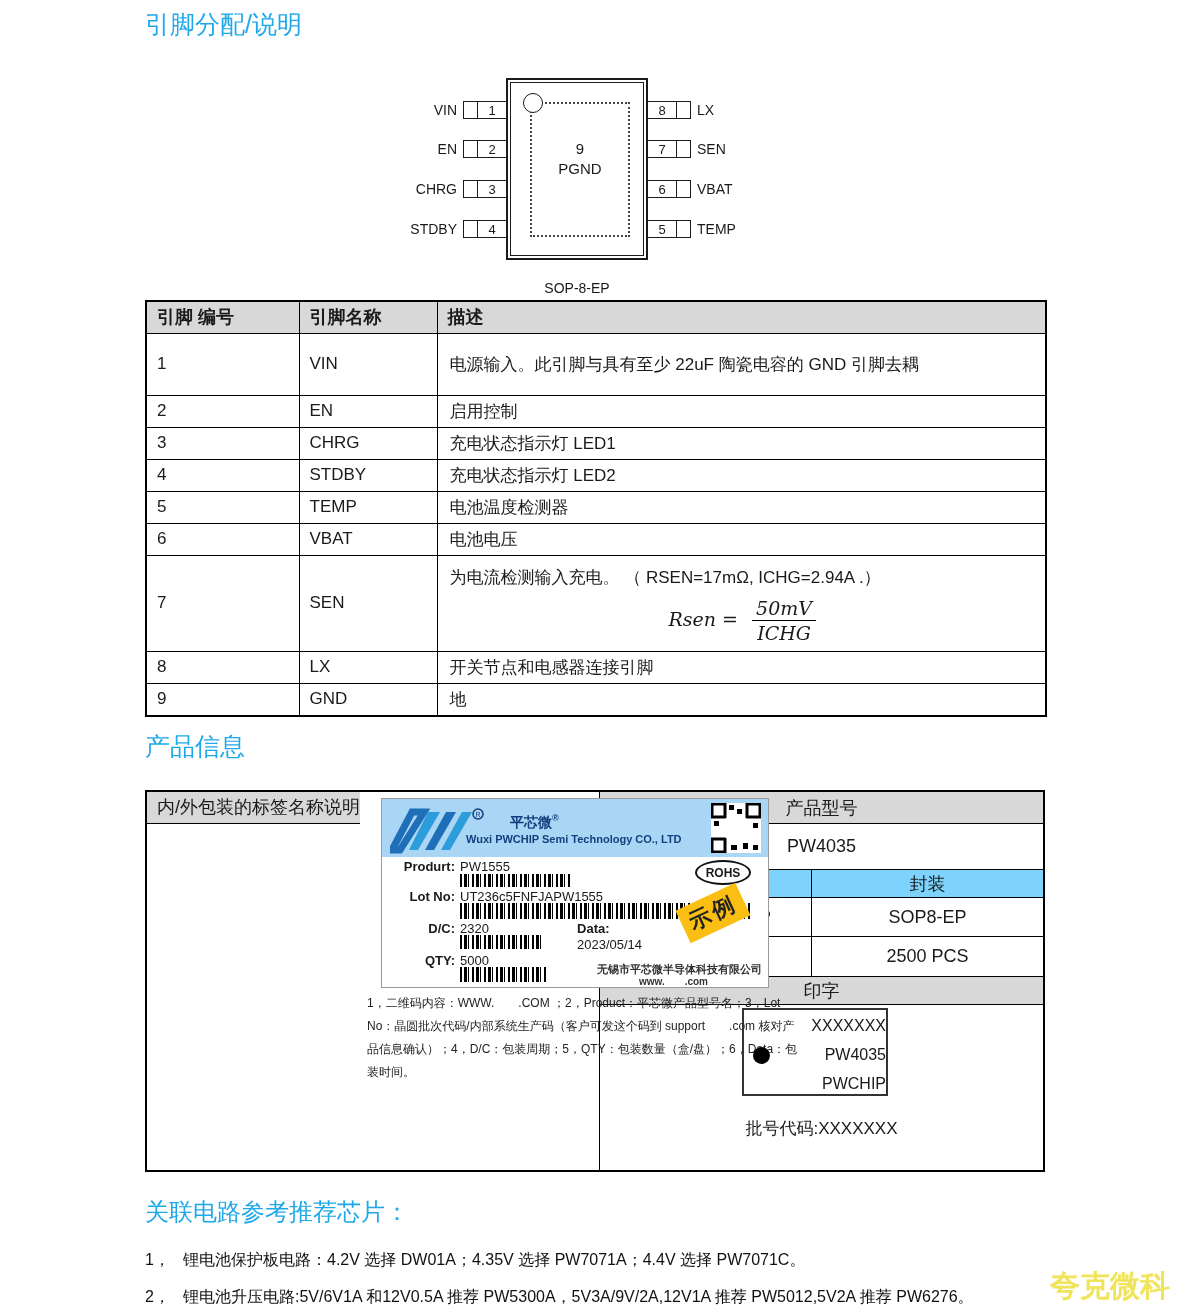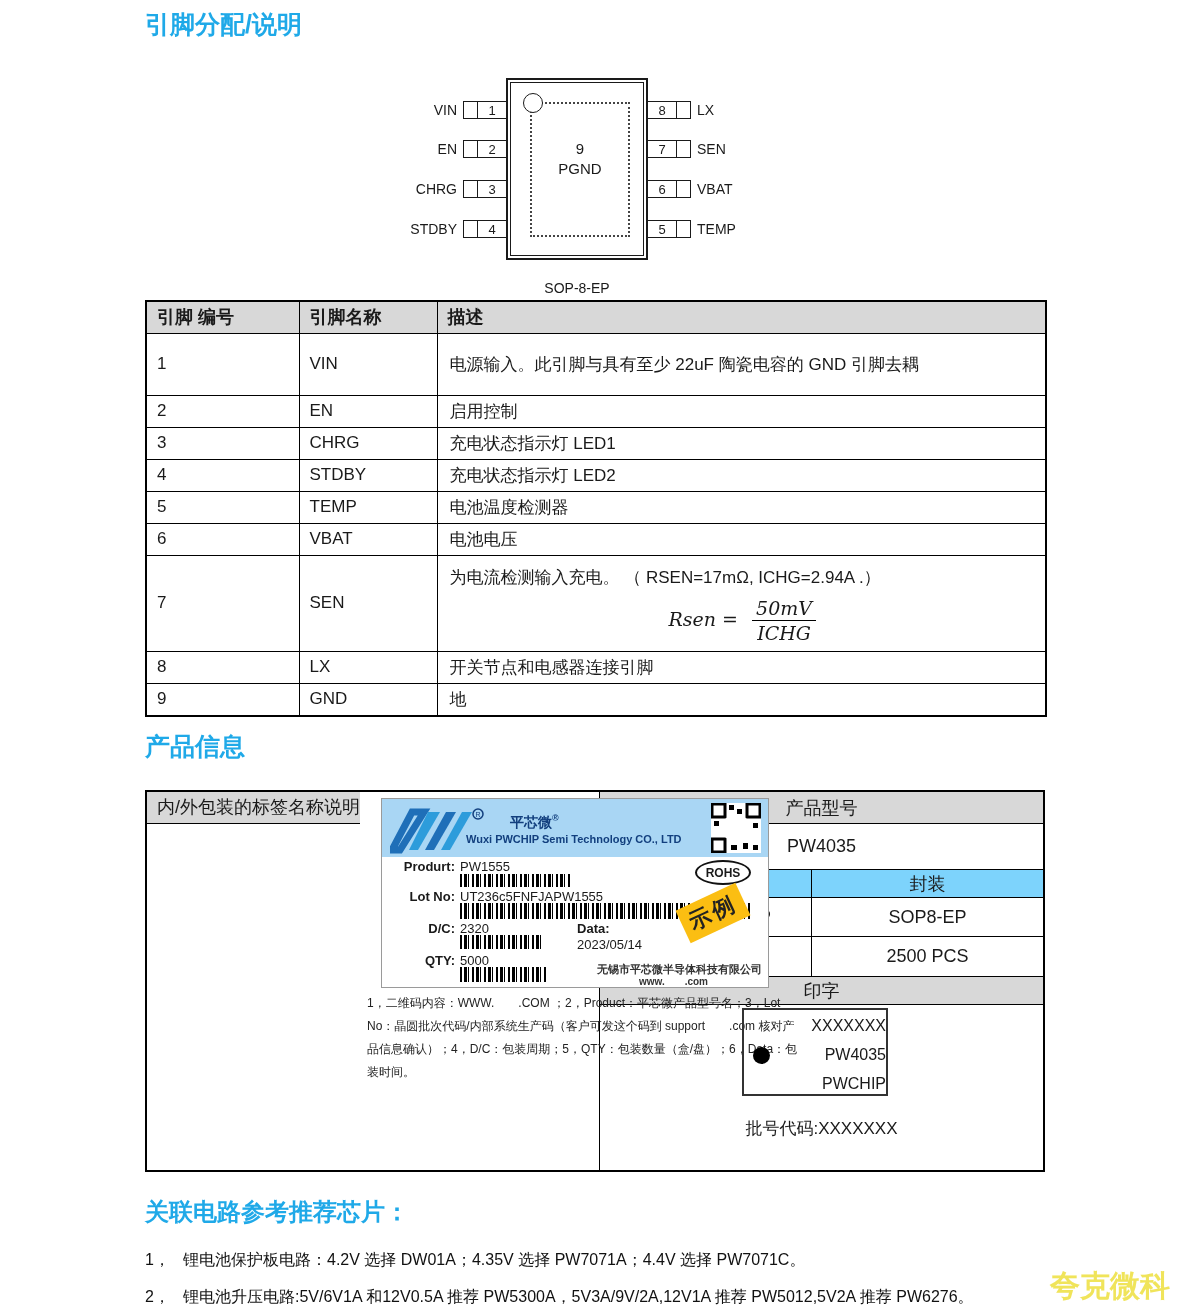--- a/index.html
+++ b/index.html
@@ -1,19 +1,19 @@
 <!DOCTYPE html>
 <html><head>
 <meta charset="utf-8">
 <style>
   html,body{margin:0;padding:0;background:#fff;}
   #page{position:relative;width:1190px;height:1311px;background:#fff;overflow:hidden;
         font-family:"Liberation Sans","DejaVu Sans",sans-serif;color:#1a1a1a;}
 
-  .sec-title{position:absolute;left:145px;margin:0;font-size:25px;font-weight:bold;color:#1FA9E8;}
+  .sec-title{position:absolute;left:145px;margin:0;font-size:25px;font-weight:normal;color:#1FA9E8;}
   #title-pin{top:8px;}
   #title-product{top:730px;}
   #title-rec{top:1196px;font-size:24px;}
 
   
   .diagram{position:absolute;left:400px;top:70px;width:400px;height:235px;}
   .chip-body{position:absolute;left:106px;top:8px;width:142px;height:182px;
              border:2px solid #1a1a1a;box-sizing:border-box;background:#fff;}
   .chip-inner{position:absolute;inset:2px;border:1px solid #1a1a1a;}
   .pad{position:absolute;left:130px;top:32px;width:100px;height:135px;

